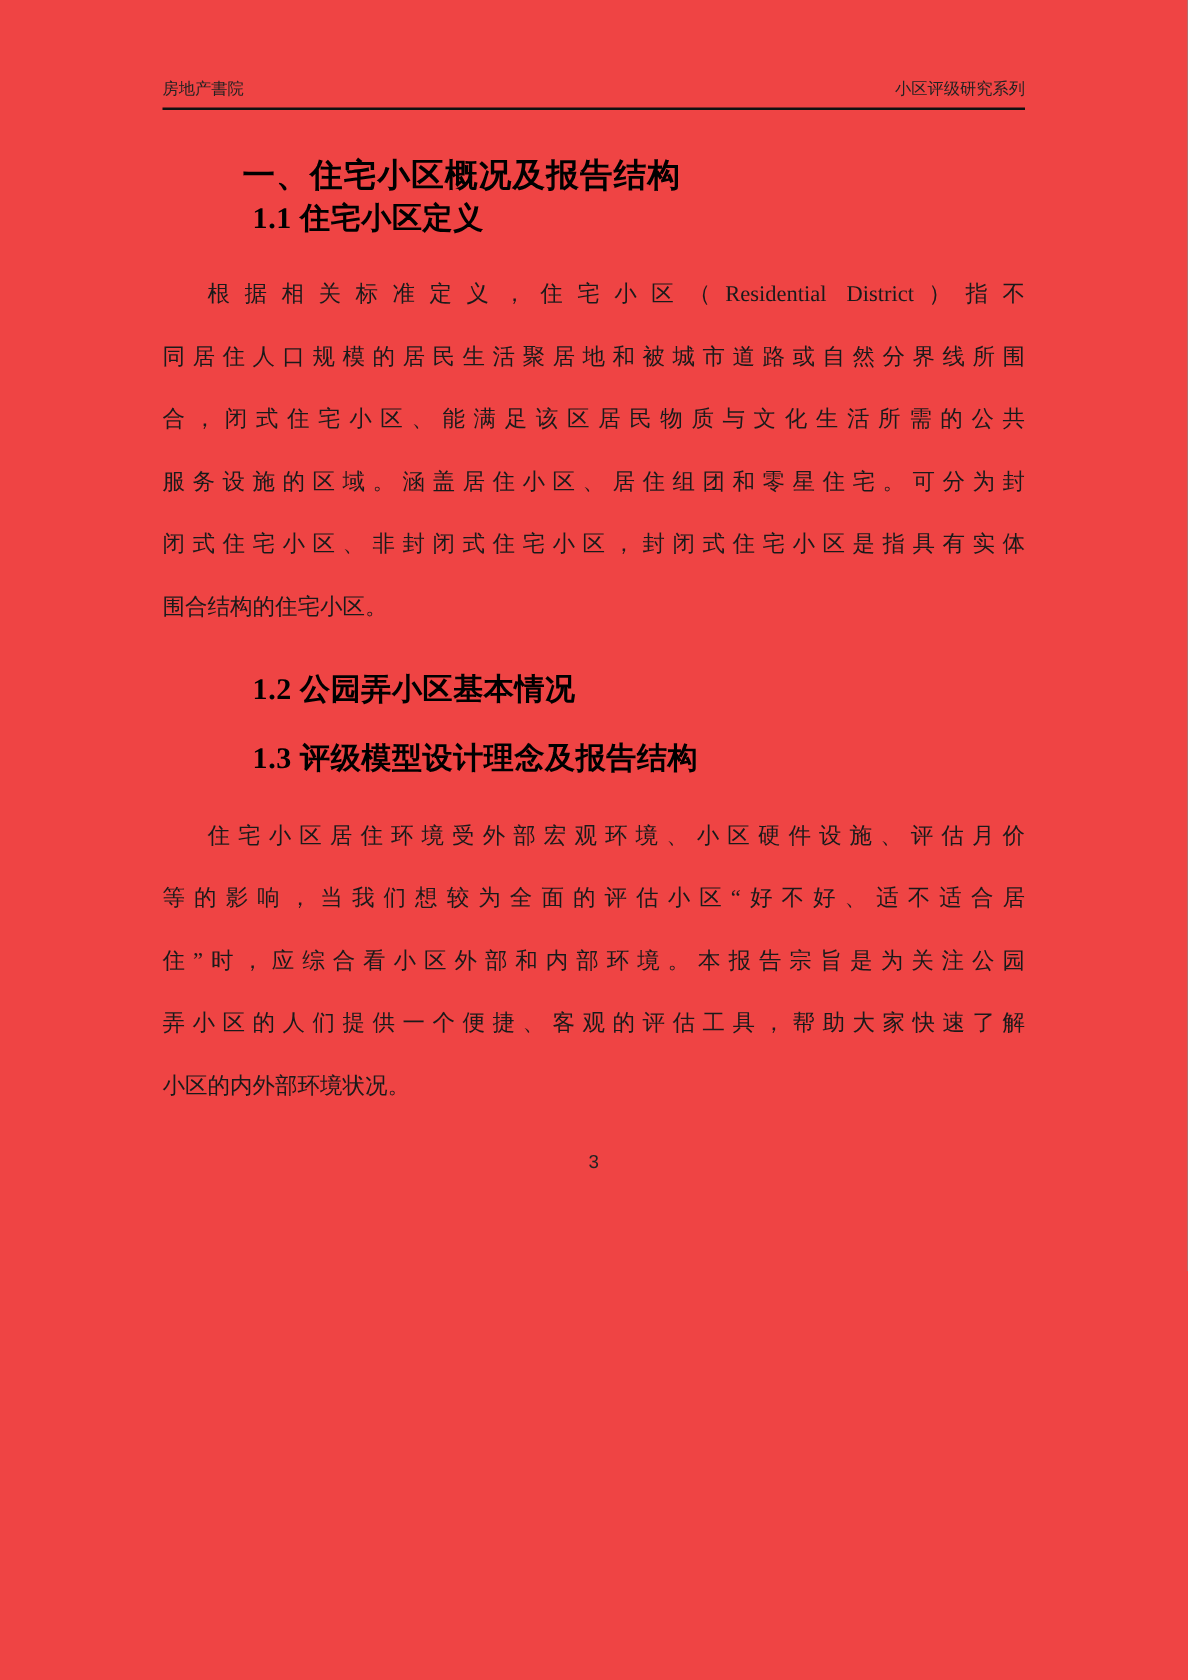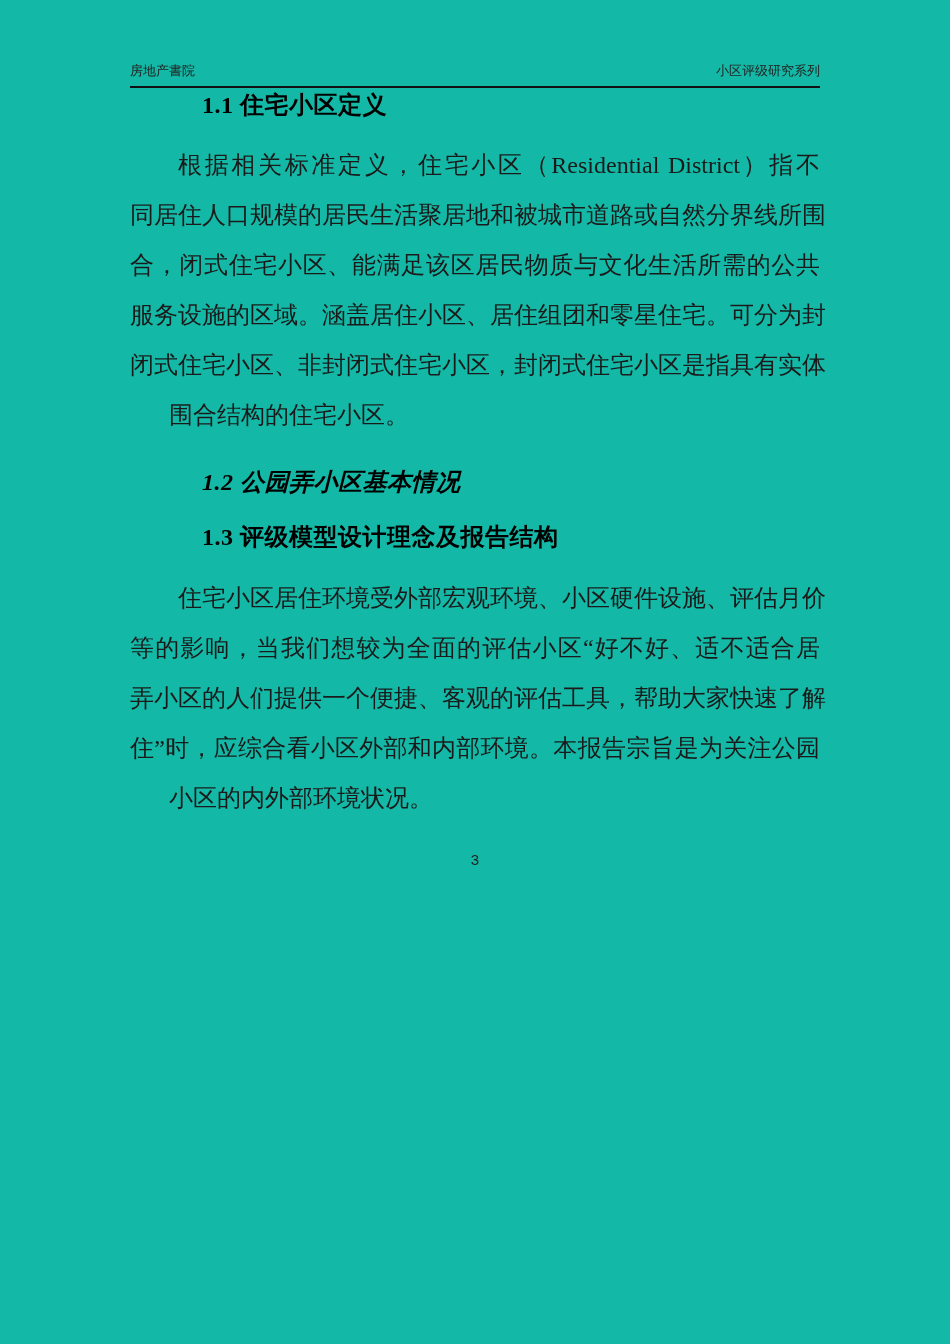--- a/index.html
+++ b/index.html
@@ -2,21 +2,21 @@
 <html lang="zh"><head>
 <meta charset="utf-8">
 <title>Document Page</title>
 <style>
   html, body { margin: 0; padding: 0; background: #888; }
   .page {
     position: relative;
     width: 950px;
     height: 1344px;
     margin: 0 auto;
-    background: #14b8a6;
+    background: #ef4444;
     box-sizing: border-box;
     padding: 0 130px;
     overflow: hidden;
     color: #1a1a1a;
     font-family: "Liberation Serif", "DejaVu Serif", serif;
   }
   
   .hdr {
     display: flex;
     justify-content: space-between;
@@ -40,79 +40,80 @@
   }
   .sec-heading {
     margin: 0 0 0 72px;
     font-size: 24px;
     line-height: 34px;
     font-weight: 700;
     color: #000;
     letter-spacing: 0.5px;
   }
   .sec-heading.h11 { }
-  .sec-heading.h12 { margin-top: 25px; font-style: italic; }
+  .sec-heading.h12 { margin-top: 25px; }
   .sec-heading.h13 { margin-top: 21px; }
   
   .para { margin: 0; }
   .para.p1 { margin-top: 18px; }
   .para.p2 { margin-top: 18px; }
   .para.p3 { margin-top: 19px; }
   .para.p4 { margin-top: 0; }
   .ln {
-    font-size: 24px;
+    font-size: 18px;
     line-height: 50px;
     height: 50px;
     white-space: nowrap;
     text-align: justify;
     text-align-last: justify;
     overflow: visible;
     color: #1a1a1a;
   }
   .ln.first { text-indent: 2em; }
-  .ln.end { text-align-last: left; margin-left: 39px; }
+  .ln.end { text-align-last: left; }
   
   .ftr {
     margin-top: 27px;
     text-align: center;
     font-family: "Liberation Sans", "DejaVu Sans", sans-serif;
     font-size: 15px;
     line-height: 20px;
     color: #222;
   }
 </style>
 </head>
 <body>
 
 <div class="page">
 
   <div class="hdr">
     <span>房地产書院</span>
     <span>小区评级研究系列</span>
   </div>
 
+  <h1 class="doc-title">一、住宅小区概况及报告结构</h1>
 
   <h2 class="sec-heading h11">1.1 住宅小区定义</h2>
   <div class="para p1">
     <div class="ln first">根据相关标准定义，住宅小区（Residential District）指不</div>
     <div class="ln">同居住人口规模的居民生活聚居地和被城市道路或自然分界线所围</div>
     <div class="ln">合，闭式住宅小区、能满足该区居民物质与文化生活所需的公共</div>
     <div class="ln">服务设施的区域。涵盖居住小区、居住组团和零星住宅。可分为封</div>
     <div class="ln">闭式住宅小区、非封闭式住宅小区，封闭式住宅小区是指具有实体</div>
     <div class="ln end">围合结构的住宅小区。</div>
   </div>
 
   <h2 class="sec-heading h12">1.2 公园弄小区基本情况</h2>
 
   <h2 class="sec-heading h13">1.3 评级模型设计理念及报告结构</h2>
   <div class="para p3">
     <div class="ln first">住宅小区居住环境受外部宏观环境、小区硬件设施、评估月价</div>
     <div class="ln">等的影响，当我们想较为全面的评估小区“好不好、适不适合居</div>
+    <div class="ln">住”时，应综合看小区外部和内部环境。本报告宗旨是为关注公园</div>
     <div class="ln">弄小区的人们提供一个便捷、客观的评估工具，帮助大家快速了解</div>
-    <div class="ln">住”时，应综合看小区外部和内部环境。本报告宗旨是为关注公园</div>
     <div class="ln end">小区的内外部环境状况。</div>
   </div>
 
   <div class="ftr">
     <span>3</span>
   </div>
 
 </div>
 
 </body></html>

